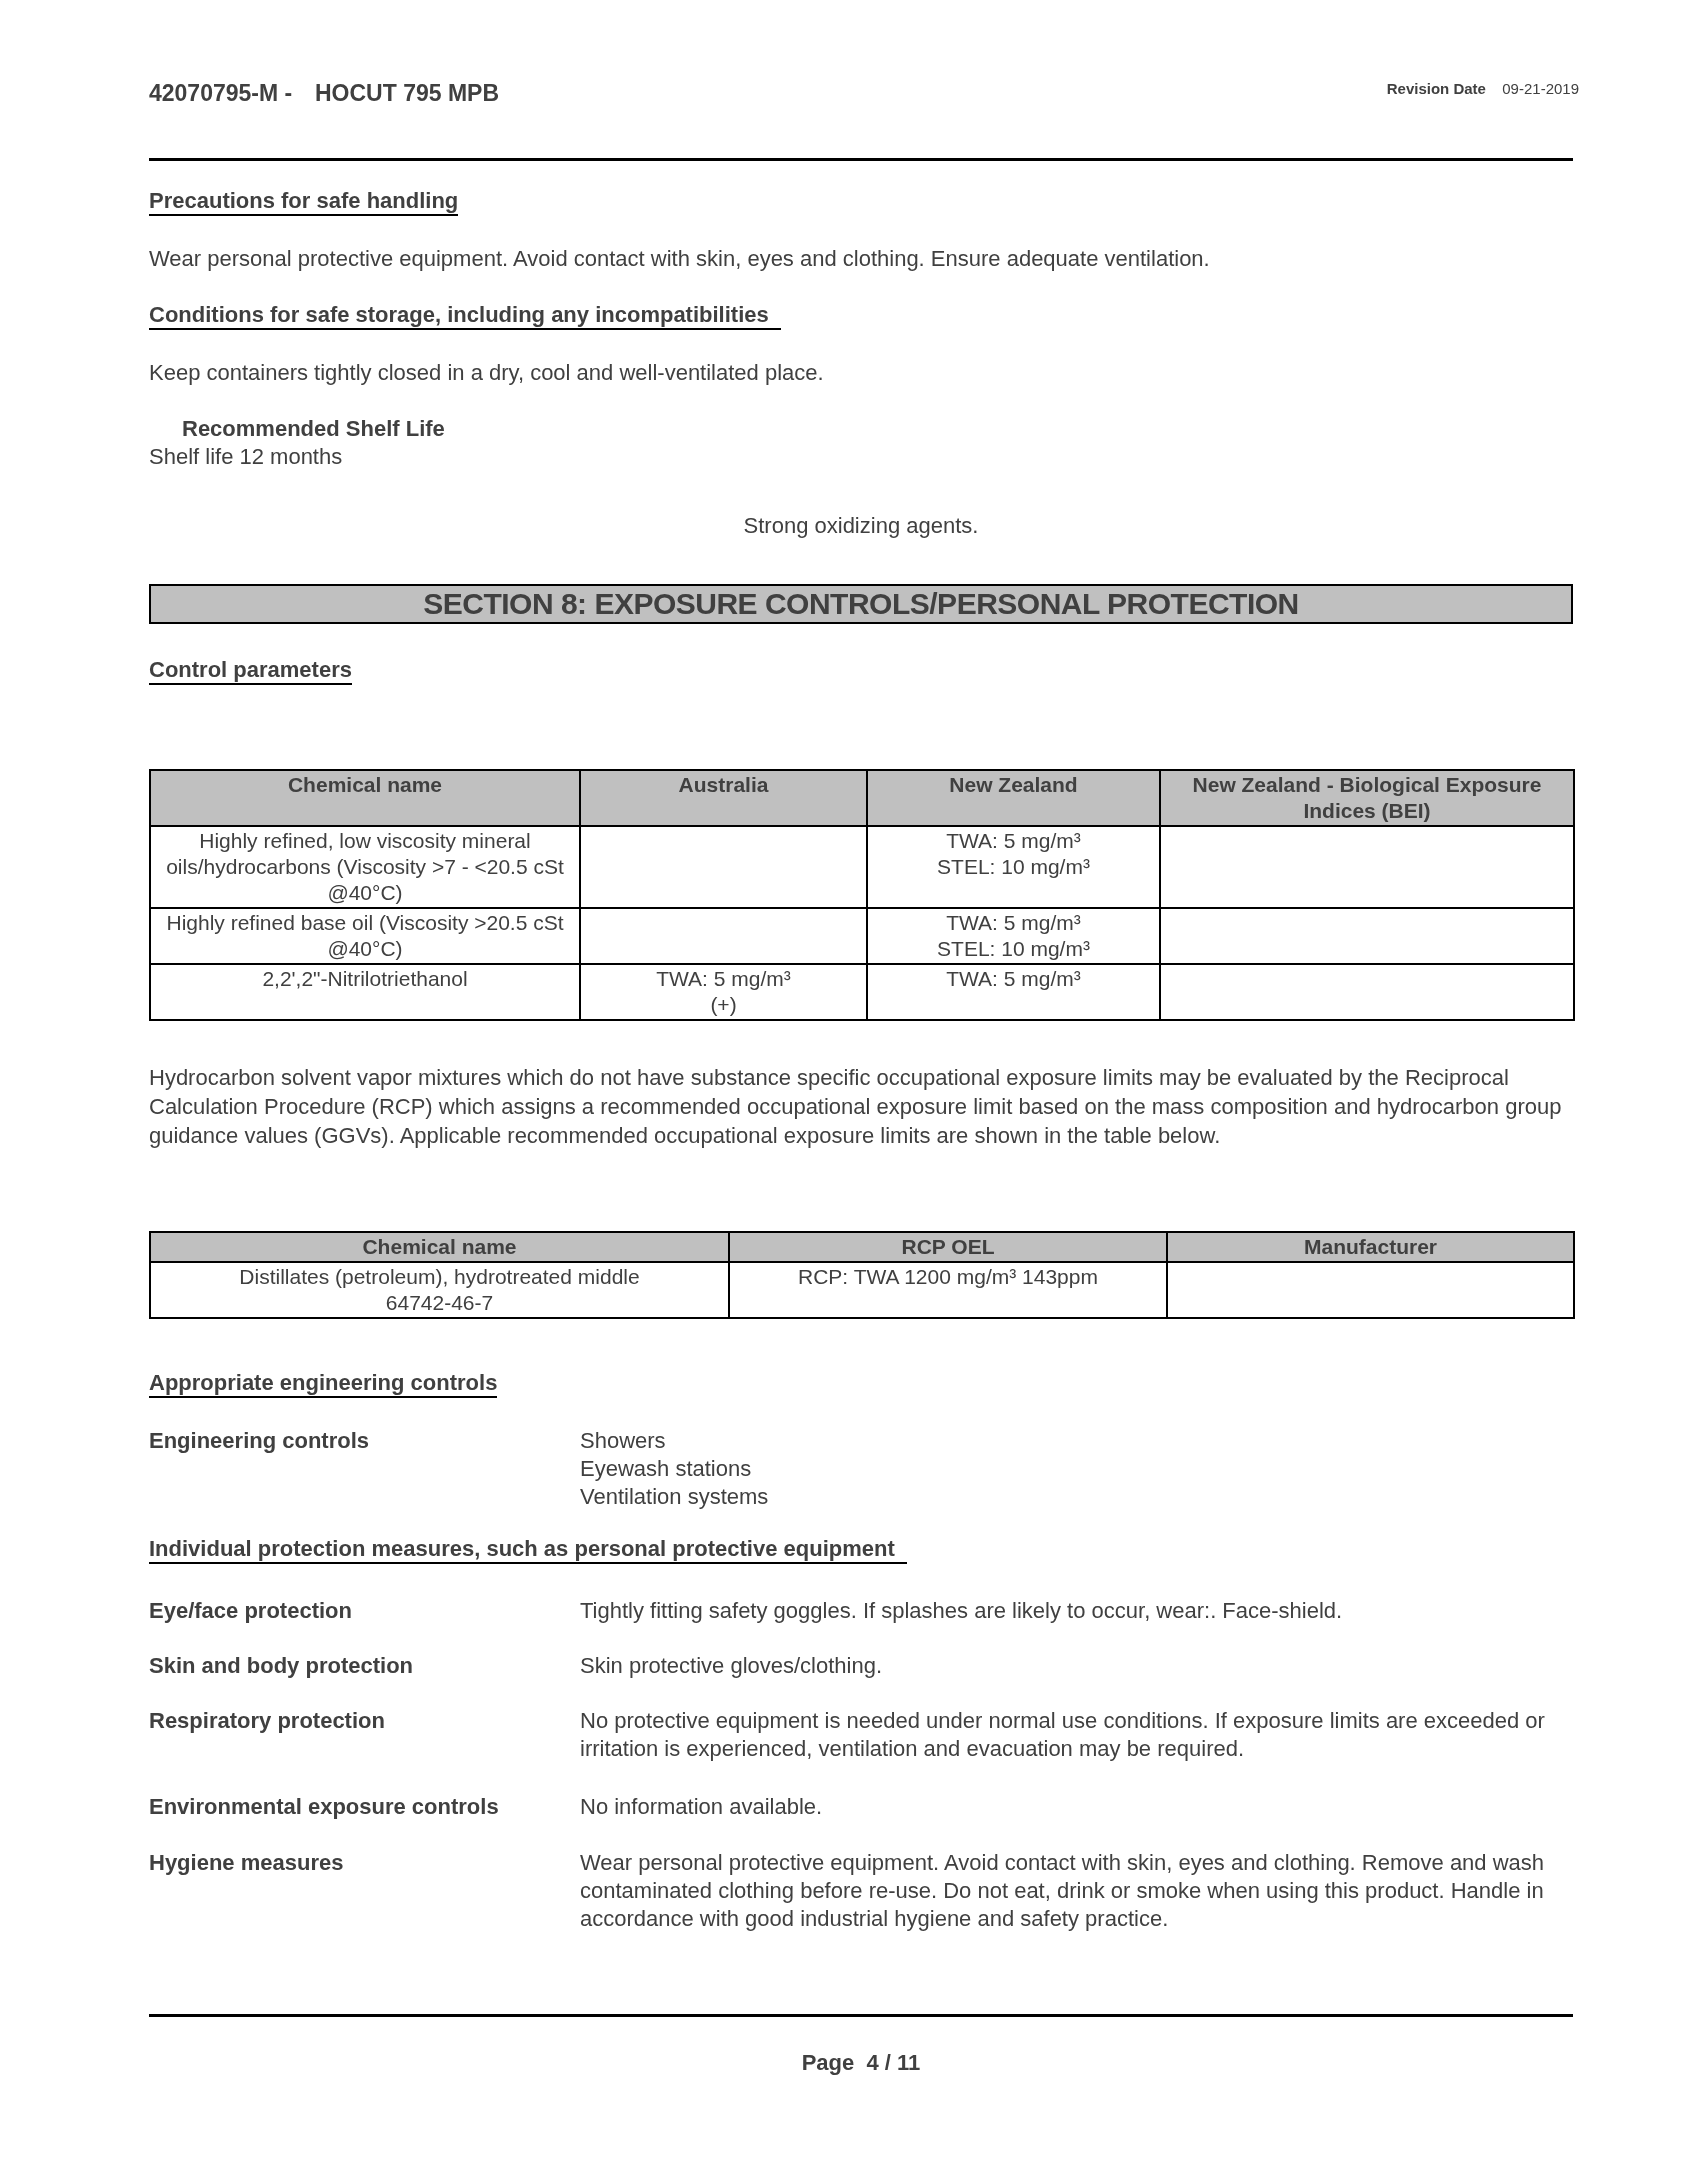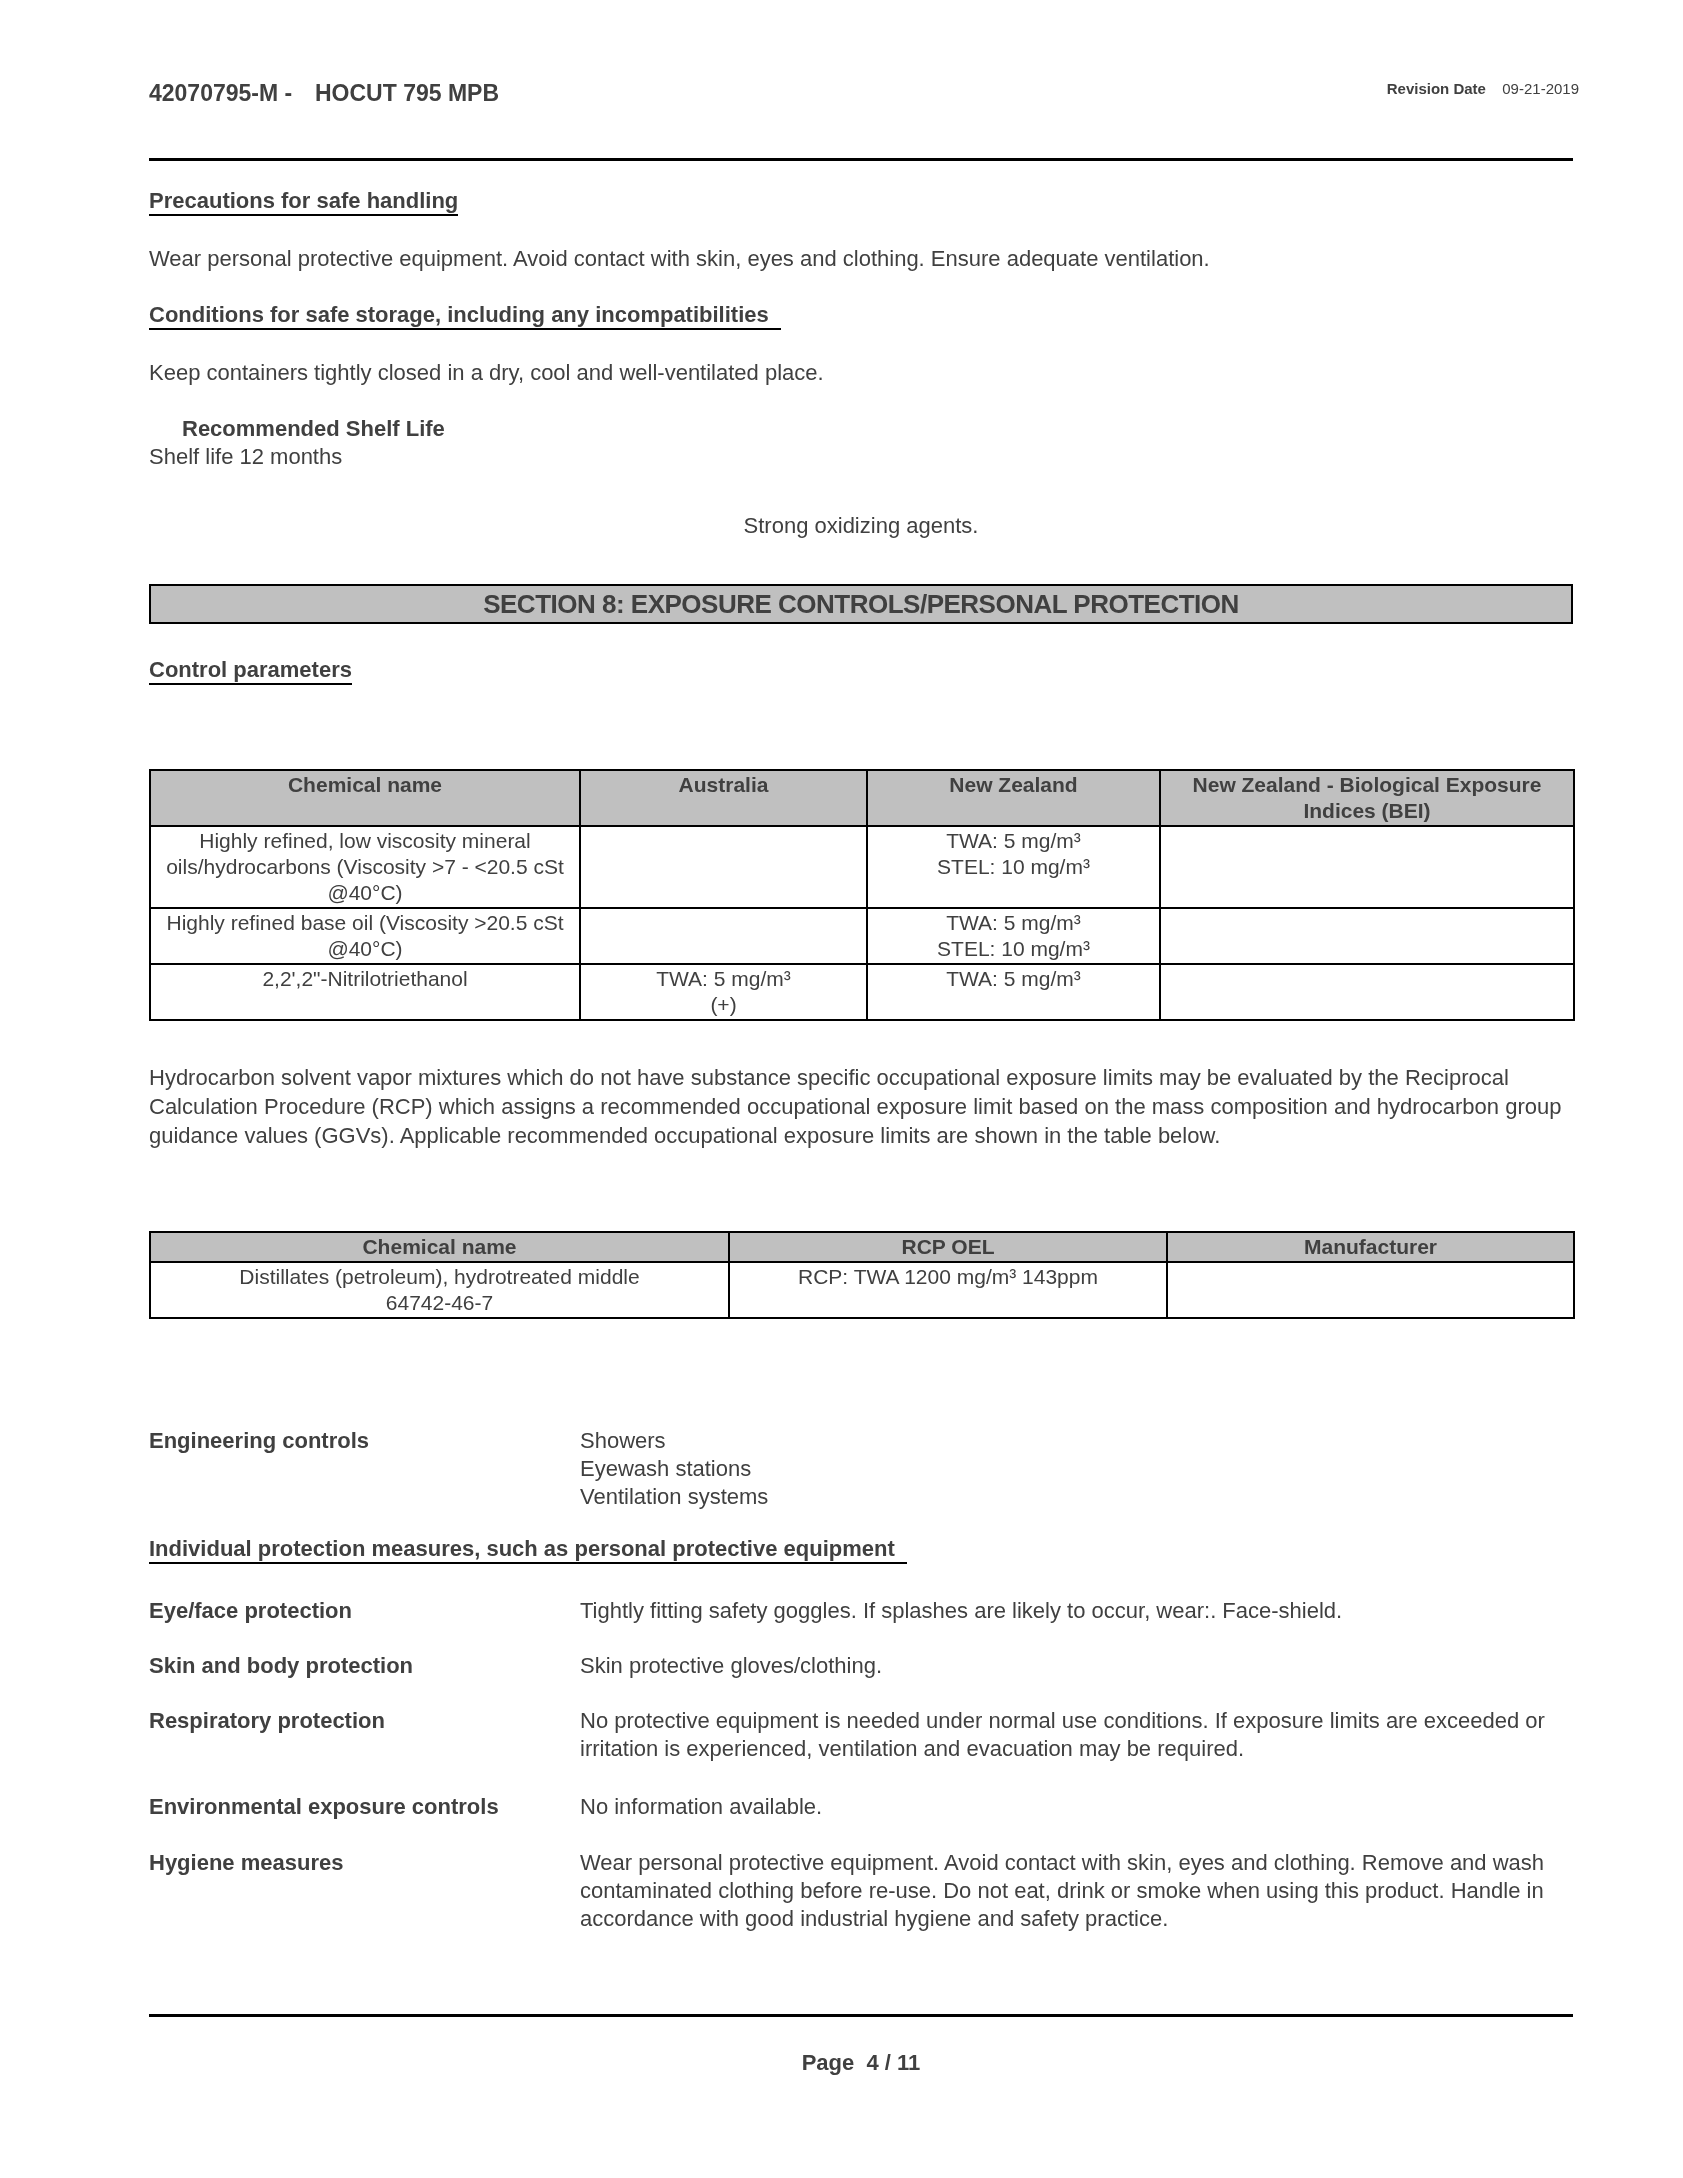--- a/index.html
+++ b/index.html
@@ -18,21 +18,21 @@
   .u{border-bottom:2px solid #000;padding-bottom:1px;}
   .u-trail{padding-right:12px;}
   .pre{white-space:pre-line;}
   .rule{position:absolute;left:149px;width:1424px;height:3px;background:#000;}
   .section-bar{
     position:absolute;left:149px;width:1420px;height:36px;
     background:#c0c0c0;border:2px solid #000;
     display:flex;align-items:center;justify-content:center;
   }
   .section-bar .title{
-    font-weight:bold;font-size:26px;letter-spacing:-0.5px;
+    font-weight:bold;font-size:30px;letter-spacing:-0.5px;
   }
   table.sds{
     border-collapse:collapse;table-layout:fixed;
     width:1424px;background:#fff;
   }
   table.sds td, table.sds th{
     border:2px solid #000;
     padding:1px 4px;
     vertical-align:top;
     text-align:center;
@@ -157,20 +157,23 @@
       <tr>
         <td class="pre">Distillates (petroleum), hydrotreated middle
 64742-46-7</td>
         <td class="pre">RCP: TWA 1200 mg/m³ 143ppm</td>
         <td class="pre"></td>
       </tr>
     </tbody>
       </table>
   </div>
 
+  <div class="abs content-x" style="top:1370px;">
+    <span class="b u">Appropriate engineering controls</span>
+  </div>
   <div class="kv-row" style="top:1427px;height:89px;">
     <span class="kv-label">Engineering controls</span>
     <div class="kv-value pre">Showers
 Eyewash stations
 Ventilation systems</div>
   </div>
 
   <div class="abs content-x" style="top:1536px;">
     <span class="b u u-trail">Individual protection measures, such as personal protective equipment</span>
   </div>

